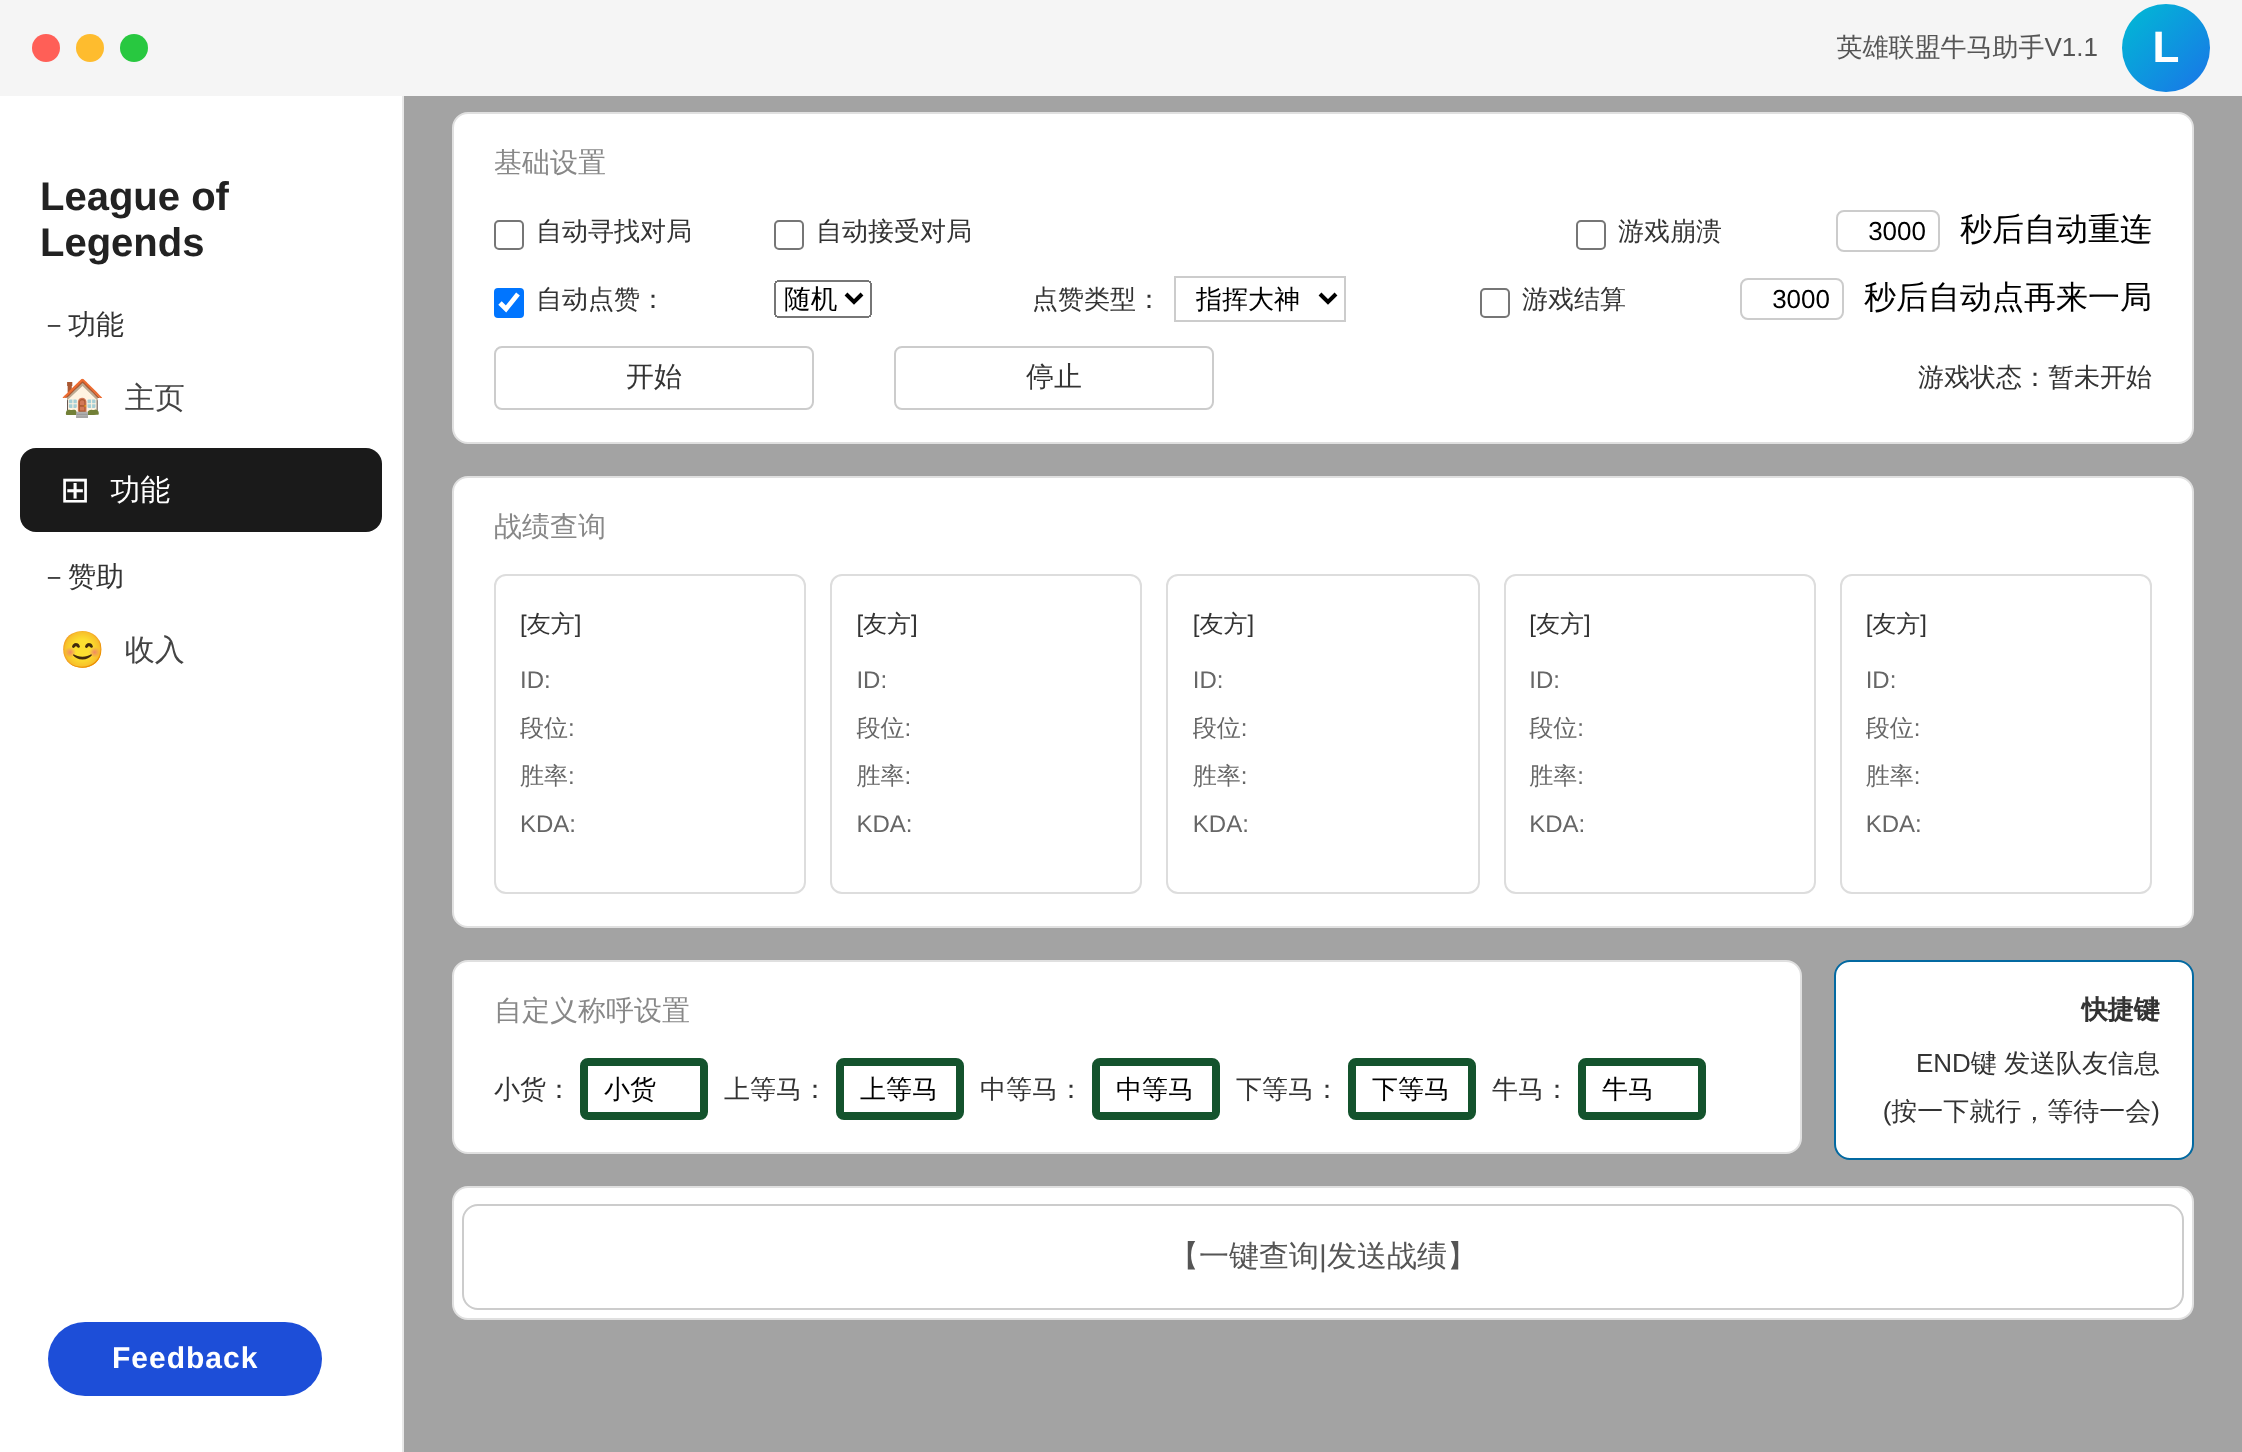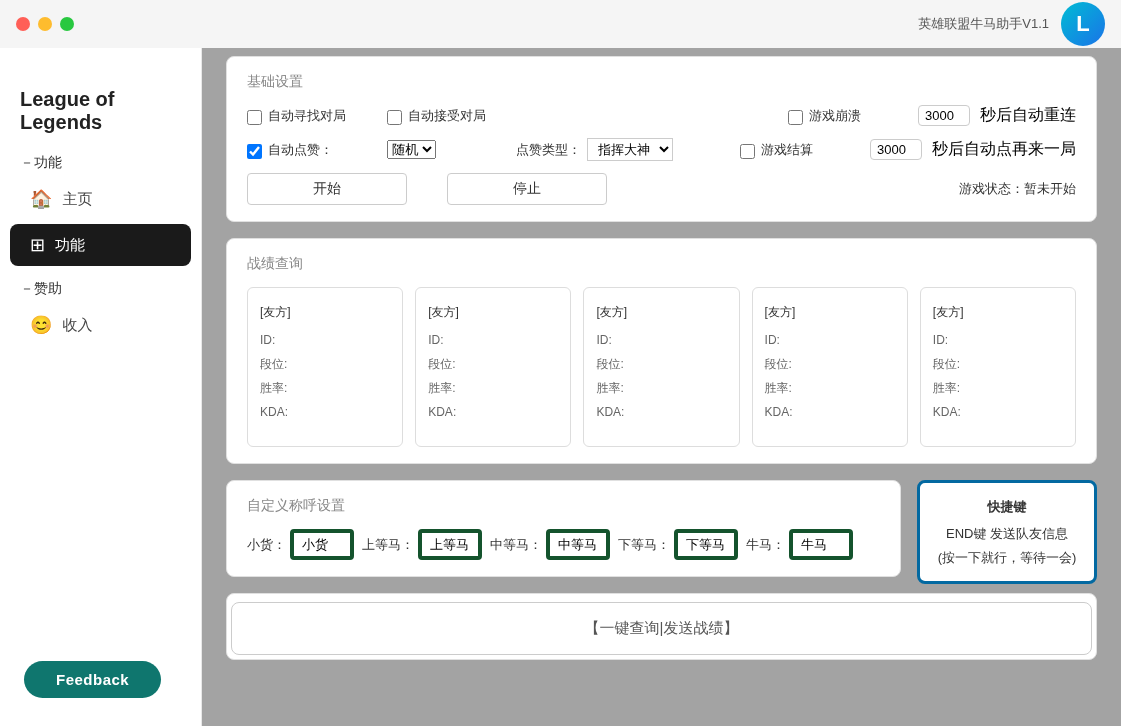--- a/index.html
+++ b/index.html
@@ -101,21 +101,21 @@
       border-radius: 8px;
     }
     .sidebar-item .icon {
       font-size: 18px;
     }
 
     .feedback-btn {
       position: absolute;
       bottom: 28px;
       left: 24px;
-      background: #0f766e;
+      background: #1d4ed8;
       color: #fff;
       border: none;
       border-radius: 20px;
       padding: 10px 32px;
       font-size: 15px;
       font-weight: bold;
       cursor: pointer;
       letter-spacing: 0.5px;
     }
 
@@ -181,21 +181,21 @@
       font-size: 13px;
       background: #fff;
       cursor: pointer;
     }
     .number-input {
       width: 52px;
       border: 1px solid #ccc;
       border-radius: 4px;
       padding: 2px 6px;
       font-size: 13px;
-      text-align: left;
+      text-align: right;
     }
     .btn-primary {
       background: #fff;
       border: 1px solid #ccc;
       border-radius: 4px;
       padding: 6px 36px;
       font-size: 14px;
       cursor: pointer;
       color: #333;
     }
@@ -248,26 +248,26 @@
       border: 4px solid #14532d;
       border-radius: 4px;
       padding: 4px 8px;
       font-size: 13px;
       width: 64px;
     }
 
     
     .shortcut-box {
       background: #fff;
-      border: 3px solid #0369a1;
+      border: 1px solid #0369a1;
       border-radius: 8px;
       padding: 12px 16px;
       font-size: 13px;
       color: #333;
-      text-align: center;
+      text-align: right;
       min-width: 180px;
       line-height: 1.8;
     }
 
     .bottom-row {
       display: flex;
       gap: 16px;
       align-items: flex-start;
     }
     .nickname-section {

